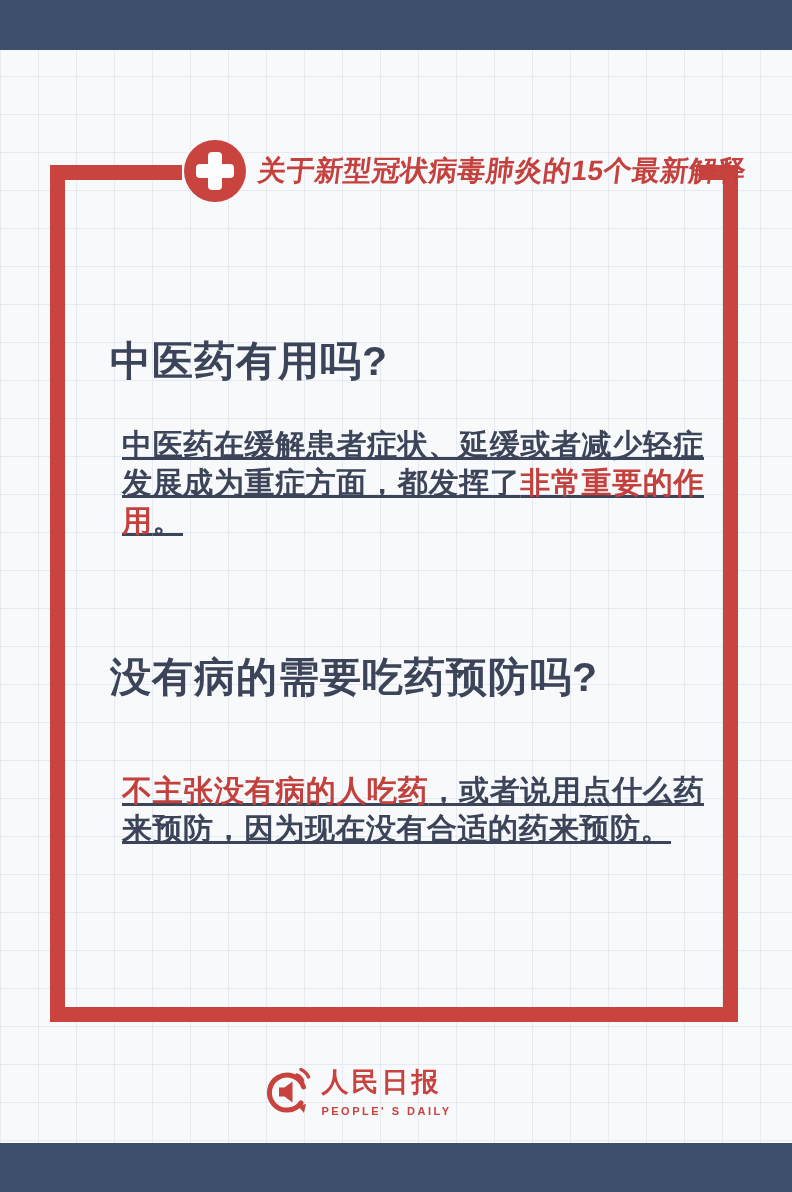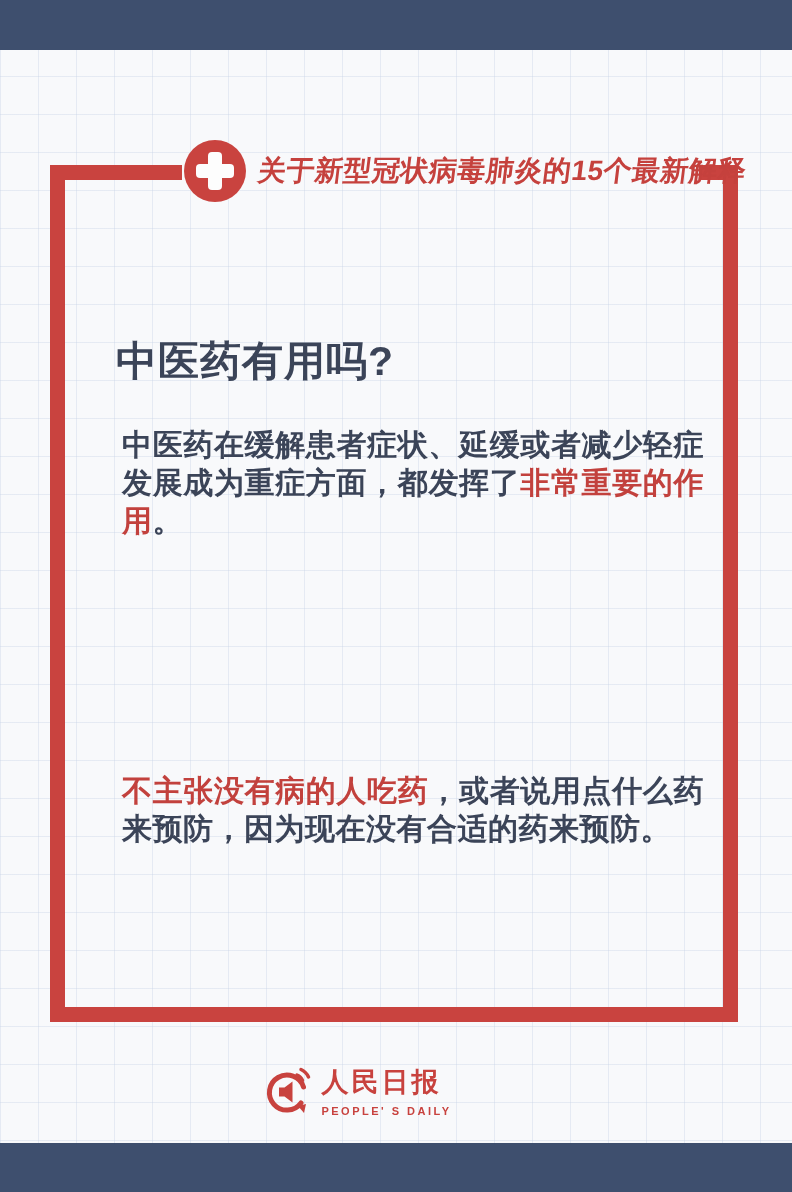--- a/index.html
+++ b/index.html
@@ -39,30 +39,30 @@
   .cross .cb{position:absolute;background:#fdfdfd;border-radius:4px;}
   .cross .cb.v{left:24px;top:12px;width:14px;height:38px;}
   .cross .cb.h{left:12px;top:24px;width:38px;height:14px;}
   .hdr-title{
     position:absolute;left:258px;top:140px;height:62px;line-height:62px;
     color:#c5413d;font-size:28px;font-weight:900;
     transform:skewX(-7deg);letter-spacing:0.5px;white-space:nowrap;
   }
 
   .q{
-    position:absolute;left:116px;margin:0;
+    position:absolute;left:110px;margin:0;
     color:#3b4458;font-size:41px;font-weight:900;letter-spacing:1px;
     white-space:nowrap;
   }
   .q1{top:334px;}
   .q2{top:650px;}
   .a{
     position:absolute;left:122px;width:582px;margin:0;
     color:#3b4458;font-size:30px;font-weight:700;line-height:38px;
-    letter-spacing:0.5px;text-align:justify;
+    letter-spacing:0.5px;text-align:justify;text-decoration:underline;
   }
   .a1{top:426px;}
   .a2{top:772px;}
   .a .red{color:#c2413d;}
   .a .dark{color:#3b4458;}
 
   
   .footer{
     position:absolute;left:0;top:1066px;width:712px;
     display:flex;justify-content:center;align-items:center;gap:9px;
@@ -85,20 +85,21 @@
 
   <div class="cross">
     <span class="cb v"></span>
     <span class="cb h"></span>
   </div>
   <div class="hdr-title">关于新型冠状病毒肺炎的15个最新解释</div>
 
   <h1 class="q q1">中医药有用吗?</h1>
   <p class="a a1"><span class="dark">中医药在缓解患者症状、延缓或者减少轻症发展成为重症方面，都发挥了</span><span class="red">非常重要的作用</span><span class="dark">。</span></p>
 
+  <h1 class="q q2">没有病的需要吃药预防吗?</h1>
   <p class="a a2"><span class="red">不主张没有病的人吃药</span><span class="dark">，或者说用点什么药来预防，因为现在没有合适的药来预防。</span></p>
 
   <div class="footer">
     <svg width="52" height="52" viewBox="0 0 52 52">
       <path d="M41,37 A17.5,17.5 0 1 1 43.5,21" fill="none" stroke="#c8423e" stroke-width="5" stroke-linecap="round"></path>
       <path d="M19,21.5 h5.5 l8,-6 v21 l-8,-6 h-5.5 z" fill="#c8423e"></path>
       <path d="M37,9 a10,10 0 0 1 5.5,5.5" fill="none" stroke="#c8423e" stroke-width="3.5" stroke-linecap="round"></path>
       <path d="M41,3.5 a15,15 0 0 1 7.5,7.5" fill="none" stroke="#c8423e" stroke-width="3.5" stroke-linecap="round"></path>
       <path d="M38,40 l6,7 l2,-9 z" fill="#c8423e"></path>
     </svg>

